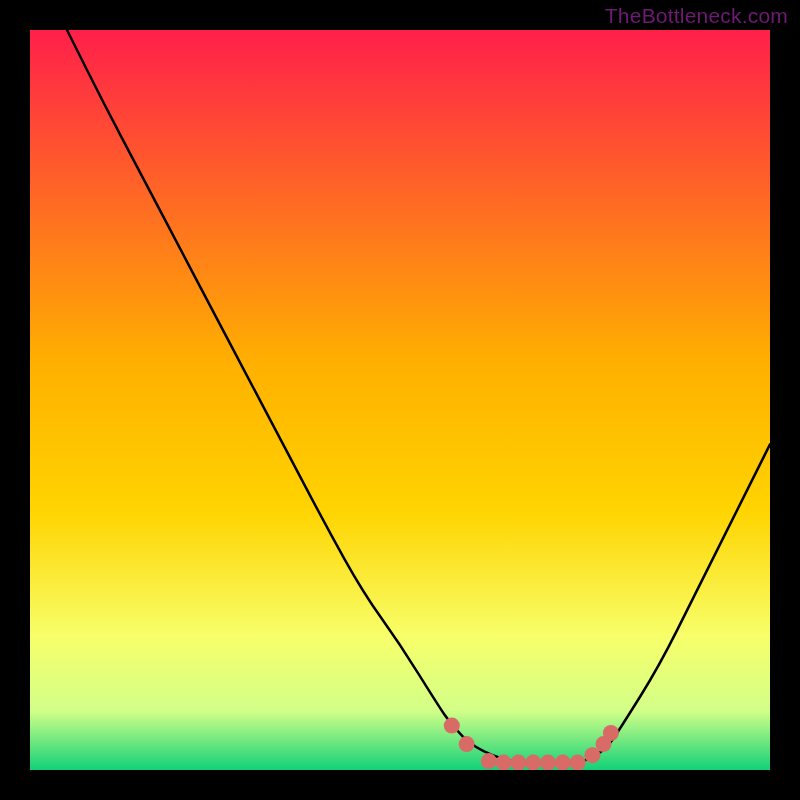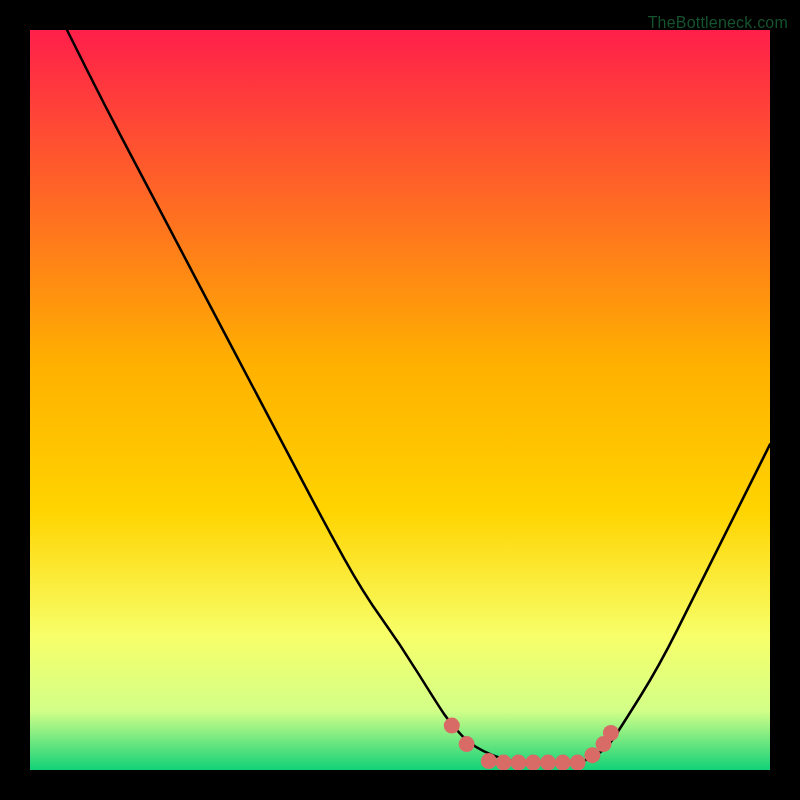--- a/index.html
+++ b/index.html
@@ -8,24 +8,24 @@
     background: #ffffff;
     font-family: Arial, Helvetica, sans-serif;
   }
   .container {
     width: 800px;
     height: 800px;
     position: relative;
   }
   .watermark {
     position: absolute;
-    top: 14px;
+    top: 4px;
     right: 12px;
-    font-size: 16px;
-    color: #14532d;
+    font-size: 21px;
+    color: #701a75;
     font-weight: 400;
     letter-spacing: 0.2px;
   }
   svg {
     display: block;
   }
 </style>
 </head>
 <body>
 

